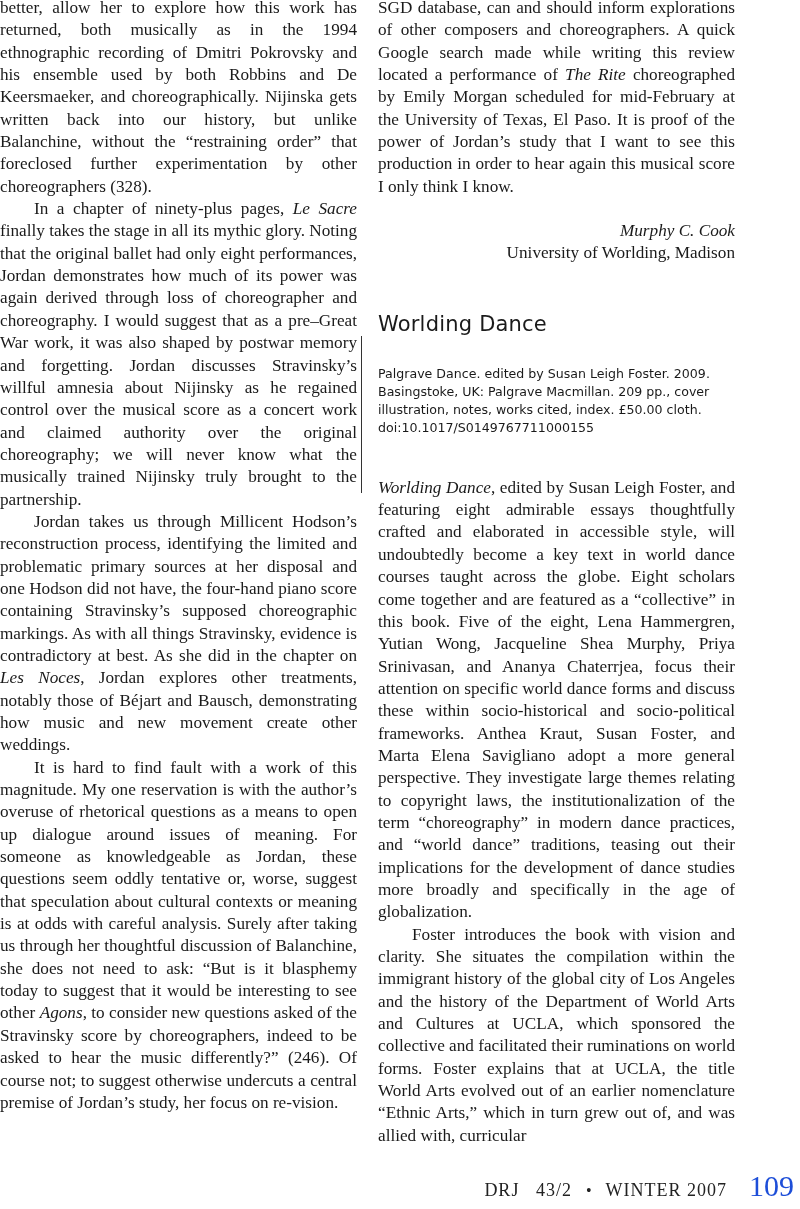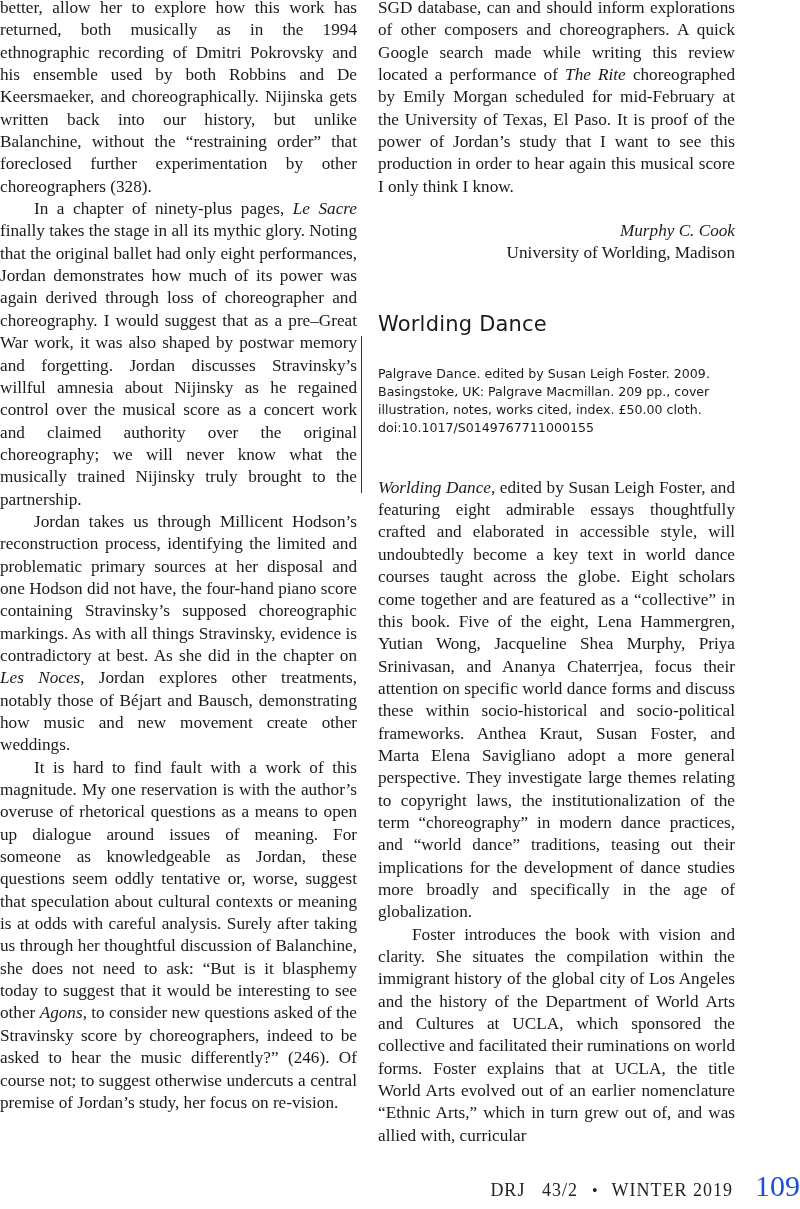--- a/index.html
+++ b/index.html
@@ -30,21 +30,21 @@
   }
   .biblio {
     font-family: "DejaVu Sans", "Liberation Sans", sans-serif;
     font-size: 12.6px; line-height: 18px;
     text-align: left; margin-top: 28px; color: #1a1a1a;
   }
   .biblio .it { }
   .body-start { margin-top: 40px; }
   em { font-style: italic; }
   .footer {
-    position: absolute; right: 0; bottom: 6px;
+    position: absolute; right: 6px; bottom: 6px;
     display: flex; align-items: baseline; gap: 0;
   }
   .footer .journal {
     font-family: "Liberation Serif", serif; font-size: 18px; letter-spacing: 1px;
     color: #222;
   }
   .footer .dot { margin: 0 14px; font-size: 16px; color: #222; }
   .footer .pageno {
     font-family: "Liberation Serif", serif; font-size: 30px; margin-left: 22px; color: #1d4ed8;
   }
@@ -80,15 +80,15 @@
 
   <div id="right-paras" class="body-start">
       <p><em>Worlding Dance</em><span>, edited by Susan Leigh Foster, and featuring eight admirable essays thoughtfully crafted and elaborated in accessible style, will undoubtedly become a key text in world dance courses taught across the globe. Eight scholars come together and are featured as a “collective” in this book. Five of the eight, Lena Hammergren, Yutian Wong, Jacqueline Shea Murphy, Priya Srinivasan, and Ananya Chaterrjea, focus their attention on specific world dance forms and discuss these within socio-historical and socio-political frameworks. Anthea Kraut, Susan Foster, and Marta Elena Savigliano adopt a more general perspective. They investigate large themes relating to copyright laws, the institutionalization of the term “choreography” in modern dance practices, and “world dance” traditions, teasing out their implications for the development of dance studies more broadly and specifically in the age of globalization.</span></p>
       <p class="indent"><span>Foster introduces the book with vision and clarity. She situates the compilation within the immigrant history of the global city of Los Angeles and the history of the Department of World Arts and Cultures at UCLA, which sponsored the collective and facilitated their ruminations on world forms. Foster explains that at UCLA, the title World Arts evolved out of an earlier nomenclature “Ethnic Arts,” which in turn grew out of, and was allied with, curricular</span></p>
     </div>
 </div>
 
 <div class="footer">
   <span class="journal"><span>DRJ</span>&nbsp;&nbsp; <span>43/2</span></span>
   <span class="dot">•</span>
-  <span class="journal">WINTER 2019</span>
+  <span class="journal">WINTER 2007</span>
   <span class="pageno">109</span>
 </div>
 
 </body></html>

